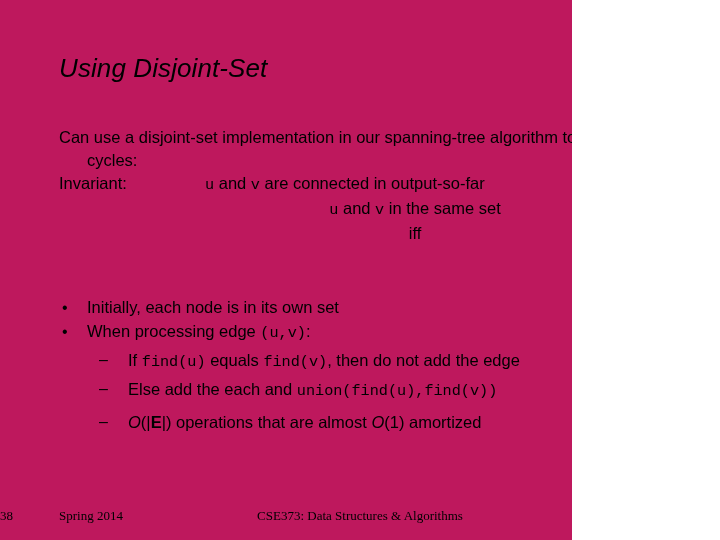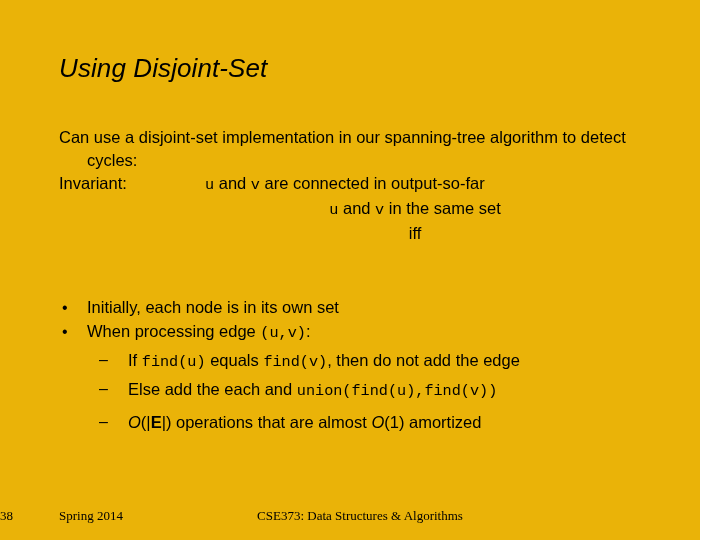--- a/index.html
+++ b/index.html
@@ -3,23 +3,23 @@
 <meta charset="utf-8">
 <title>Using Disjoint-Set</title>
 <style>
   html, body {
     margin: 0;
     padding: 0;
     background: #ffffff;
   }
   #slide {
     position: relative;
-    width: 700px;
+    width: 572px;
     height: 540px;
-    background: #eab308;
+    background: #be185d;
     overflow: hidden;
     font-family: "Liberation Sans", sans-serif;
     color: #000000;
     -webkit-font-smoothing: none;
   }
 
   
   #title {
     position: absolute;
     left: 59px;

